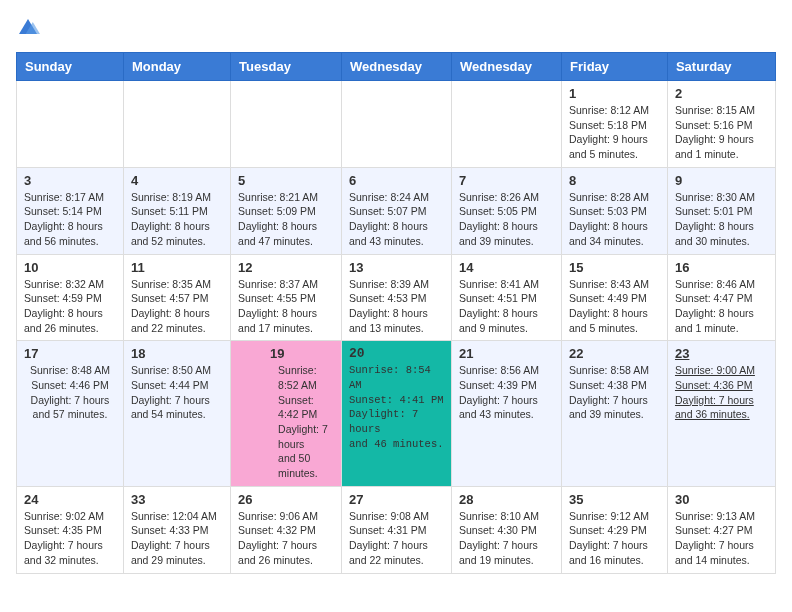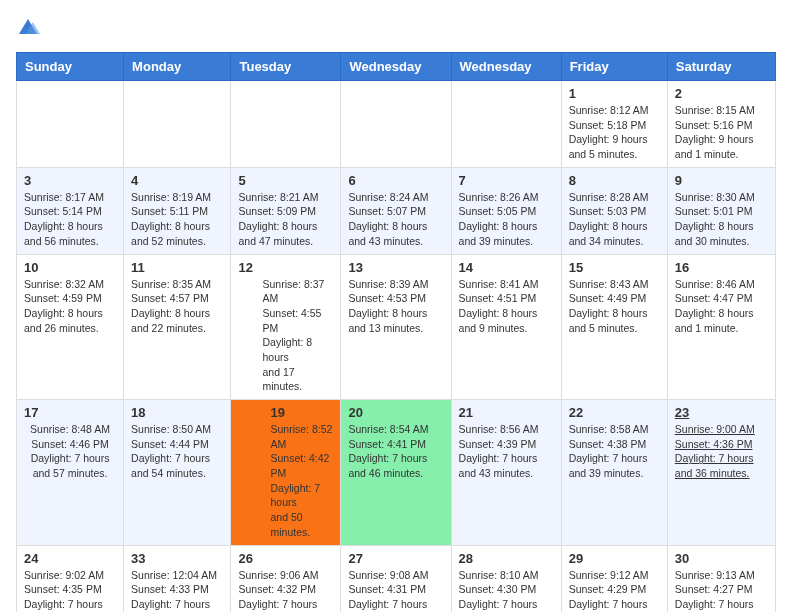--- a/index.html
+++ b/index.html
@@ -202,21 +202,21 @@
         </td>
         <td>
           <span class="day-number">11</span>
           <div class="day-info" style="white-space: pre-line;">Sunrise: 8:35 AM
 Sunset: 4:57 PM
 Daylight: 8 hours
 and 22 minutes.</div>
         </td>
         <td>
           <span class="day-number">12</span>
-          <div class="day-info" style="white-space: pre-line; margin-left: 24px;">Sunrise: 8:37 AM
+          <div class="day-info" style="white-space: pre-line;">Sunrise: 8:37 AM
 Sunset: 4:55 PM
 Daylight: 8 hours
 and 17 minutes.</div>
         </td>
         <td>
           <span class="day-number">13</span>
           <div class="day-info" style="white-space: pre-line;">Sunrise: 8:39 AM
 Sunset: 4:53 PM
 Daylight: 8 hours
 and 13 minutes.</div>
@@ -251,28 +251,28 @@
 Daylight: 7 hours
 and 57 minutes.</div>
         </td>
         <td style="background: rgb(240, 244, 255);">
           <span class="day-number">18</span>
           <div class="day-info" style="white-space: pre-line;">Sunrise: 8:50 AM
 Sunset: 4:44 PM
 Daylight: 7 hours
 and 54 minutes.</div>
         </td>
-        <td style="background: #f97316; padding-left: 39px;">
+        <td style="background: #f9a8d4; padding-left: 39px;">
           <span class="day-number">19</span>
-          <div class="day-info" style="white-space: pre-line;">Sunrise: 8:52 AM
+          <div class="day-info" style="white-space: pre-line; margin-left: 8px;">Sunrise: 8:52 AM
 Sunset: 4:42 PM
 Daylight: 7 hours
 and 50 minutes.</div>
         </td>
-        <td style="background: #86efac;">
+        <td style="background: #14b8a6; font-family: Liberation Mono, monospace;">
           <span class="day-number">20</span>
           <div class="day-info" style="white-space: pre-line;">Sunrise: 8:54 AM
 Sunset: 4:41 PM
 Daylight: 7 hours
 and 46 minutes.</div>
         </td>
         <td style="background: rgb(240, 244, 255);">
           <span class="day-number">21</span>
           <div class="day-info" style="white-space: pre-line;">Sunrise: 8:56 AM
 Sunset: 4:39 PM
@@ -324,21 +324,21 @@
 and 22 minutes.</div>
         </td>
         <td>
           <span class="day-number">28</span>
           <div class="day-info" style="white-space: pre-line;">Sunrise: 8:10 AM
 Sunset: 4:30 PM
 Daylight: 7 hours
 and 19 minutes.</div>
         </td>
         <td>
-          <span class="day-number">29</span>
+          <span class="day-number">35</span>
           <div class="day-info" style="white-space: pre-line;">Sunrise: 9:12 AM
 Sunset: 4:29 PM
 Daylight: 7 hours
 and 16 minutes.</div>
         </td>
         <td>
           <span class="day-number">30</span>
           <div class="day-info" style="white-space: pre-line;">Sunrise: 9:13 AM
 Sunset: 4:27 PM
 Daylight: 7 hours

